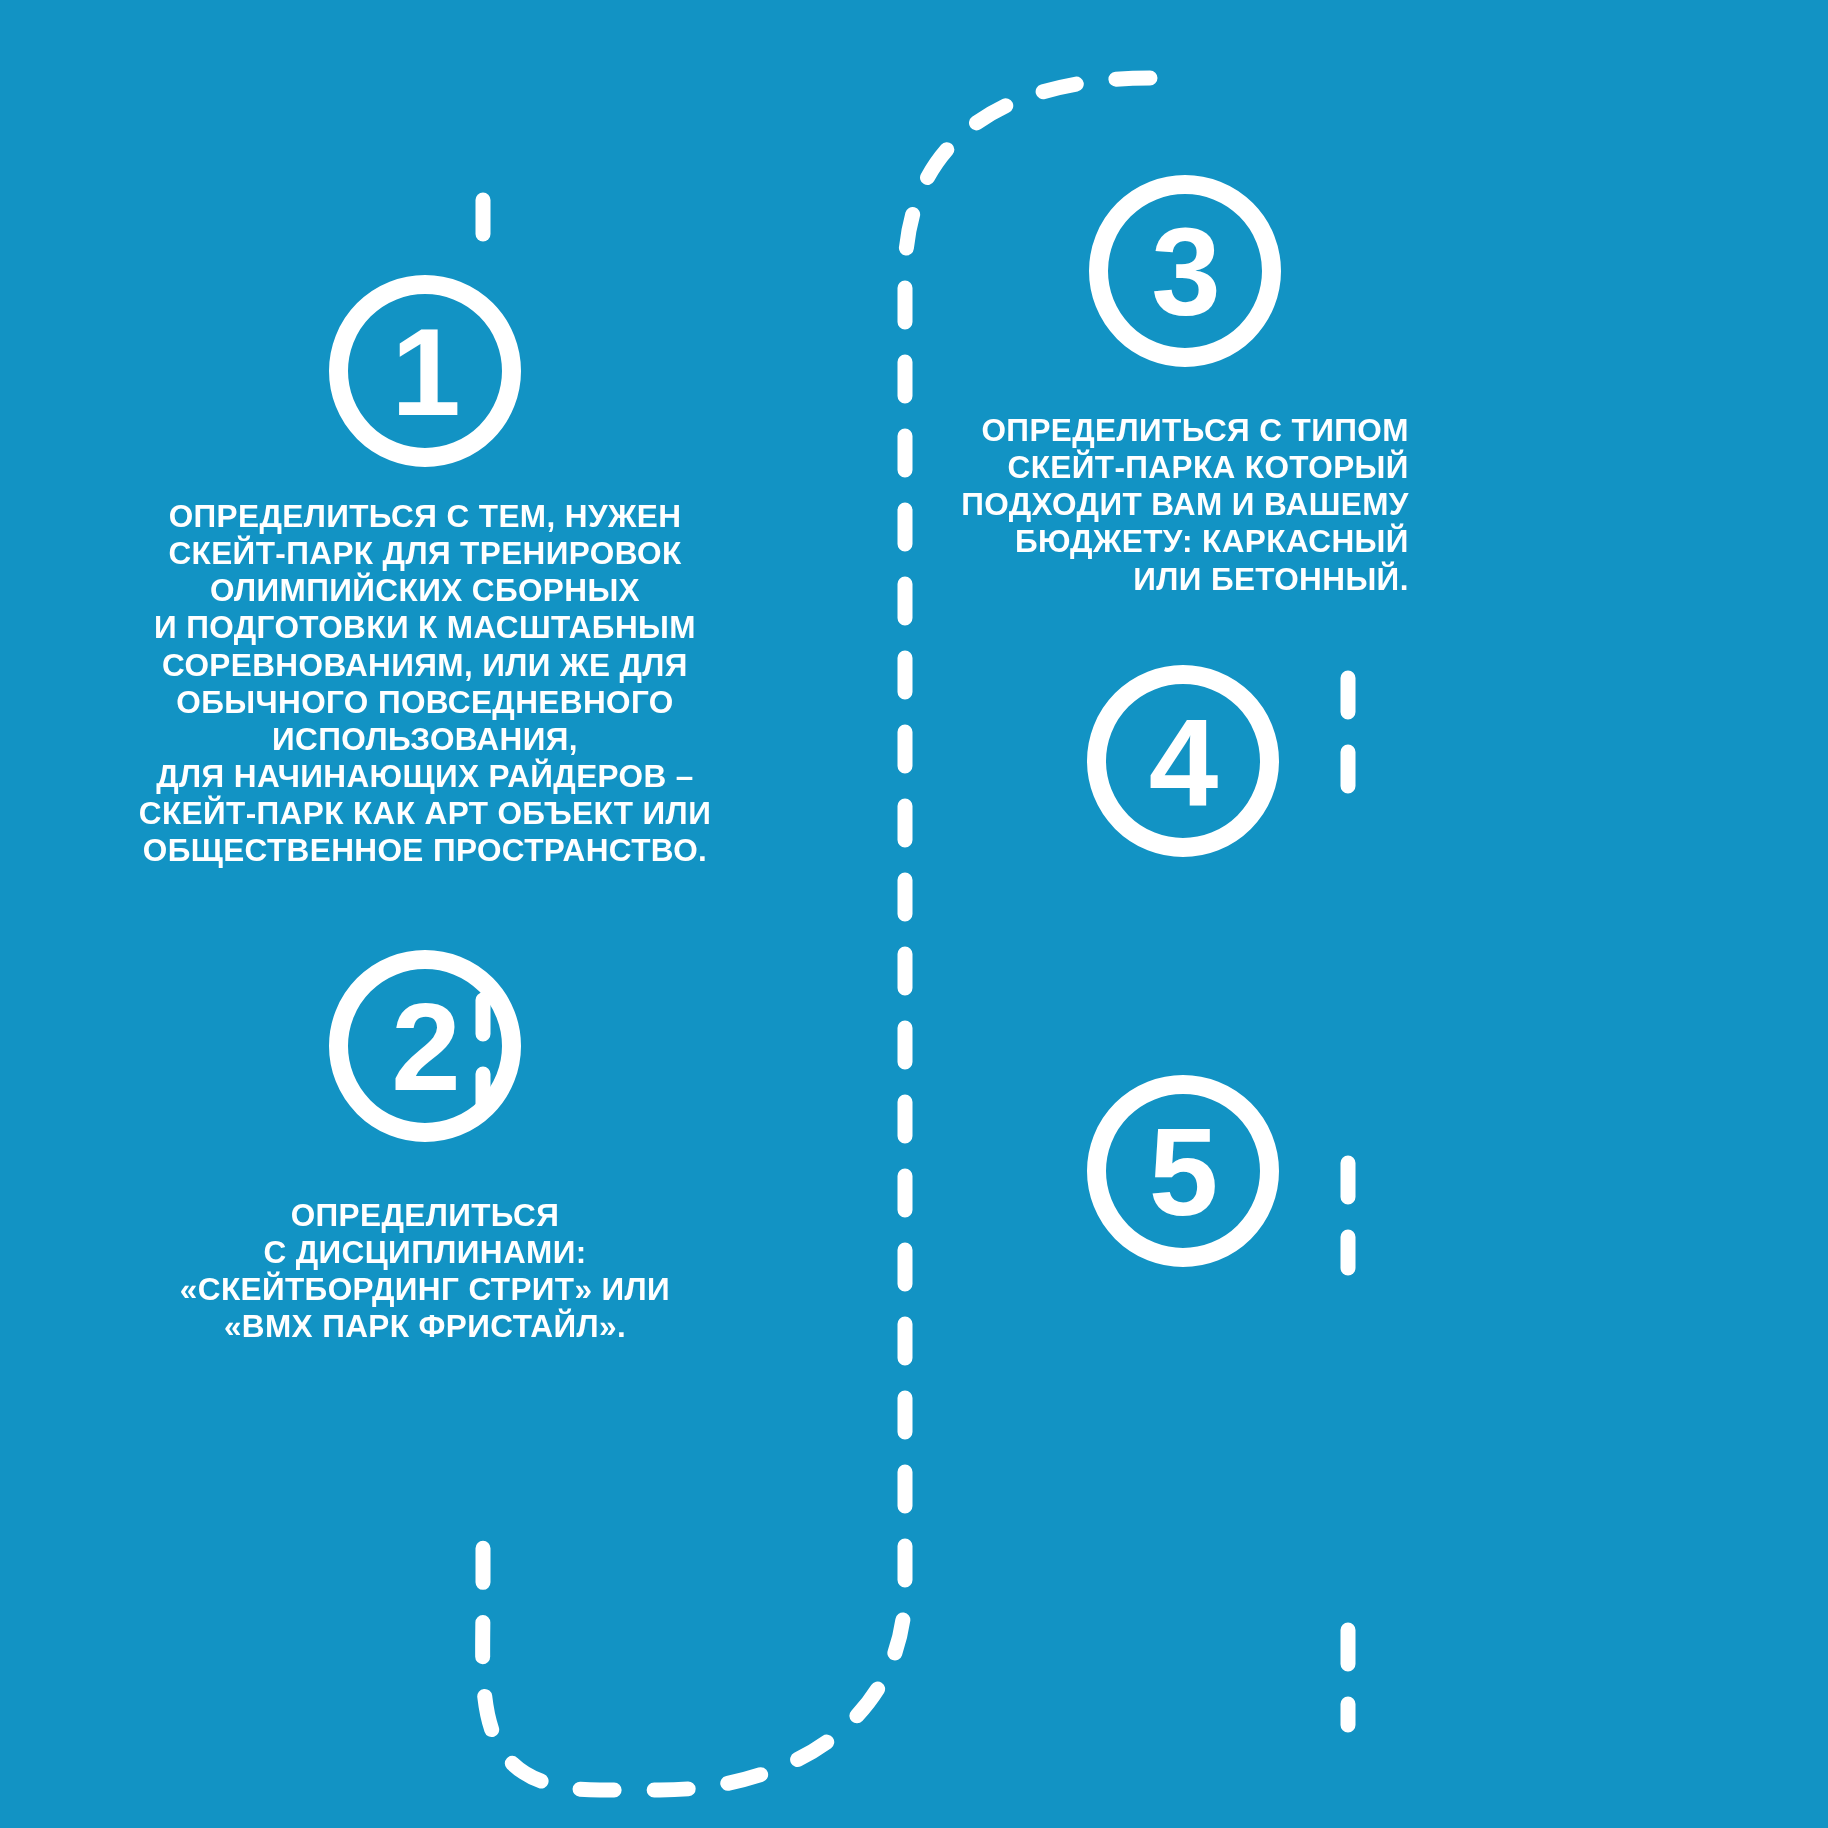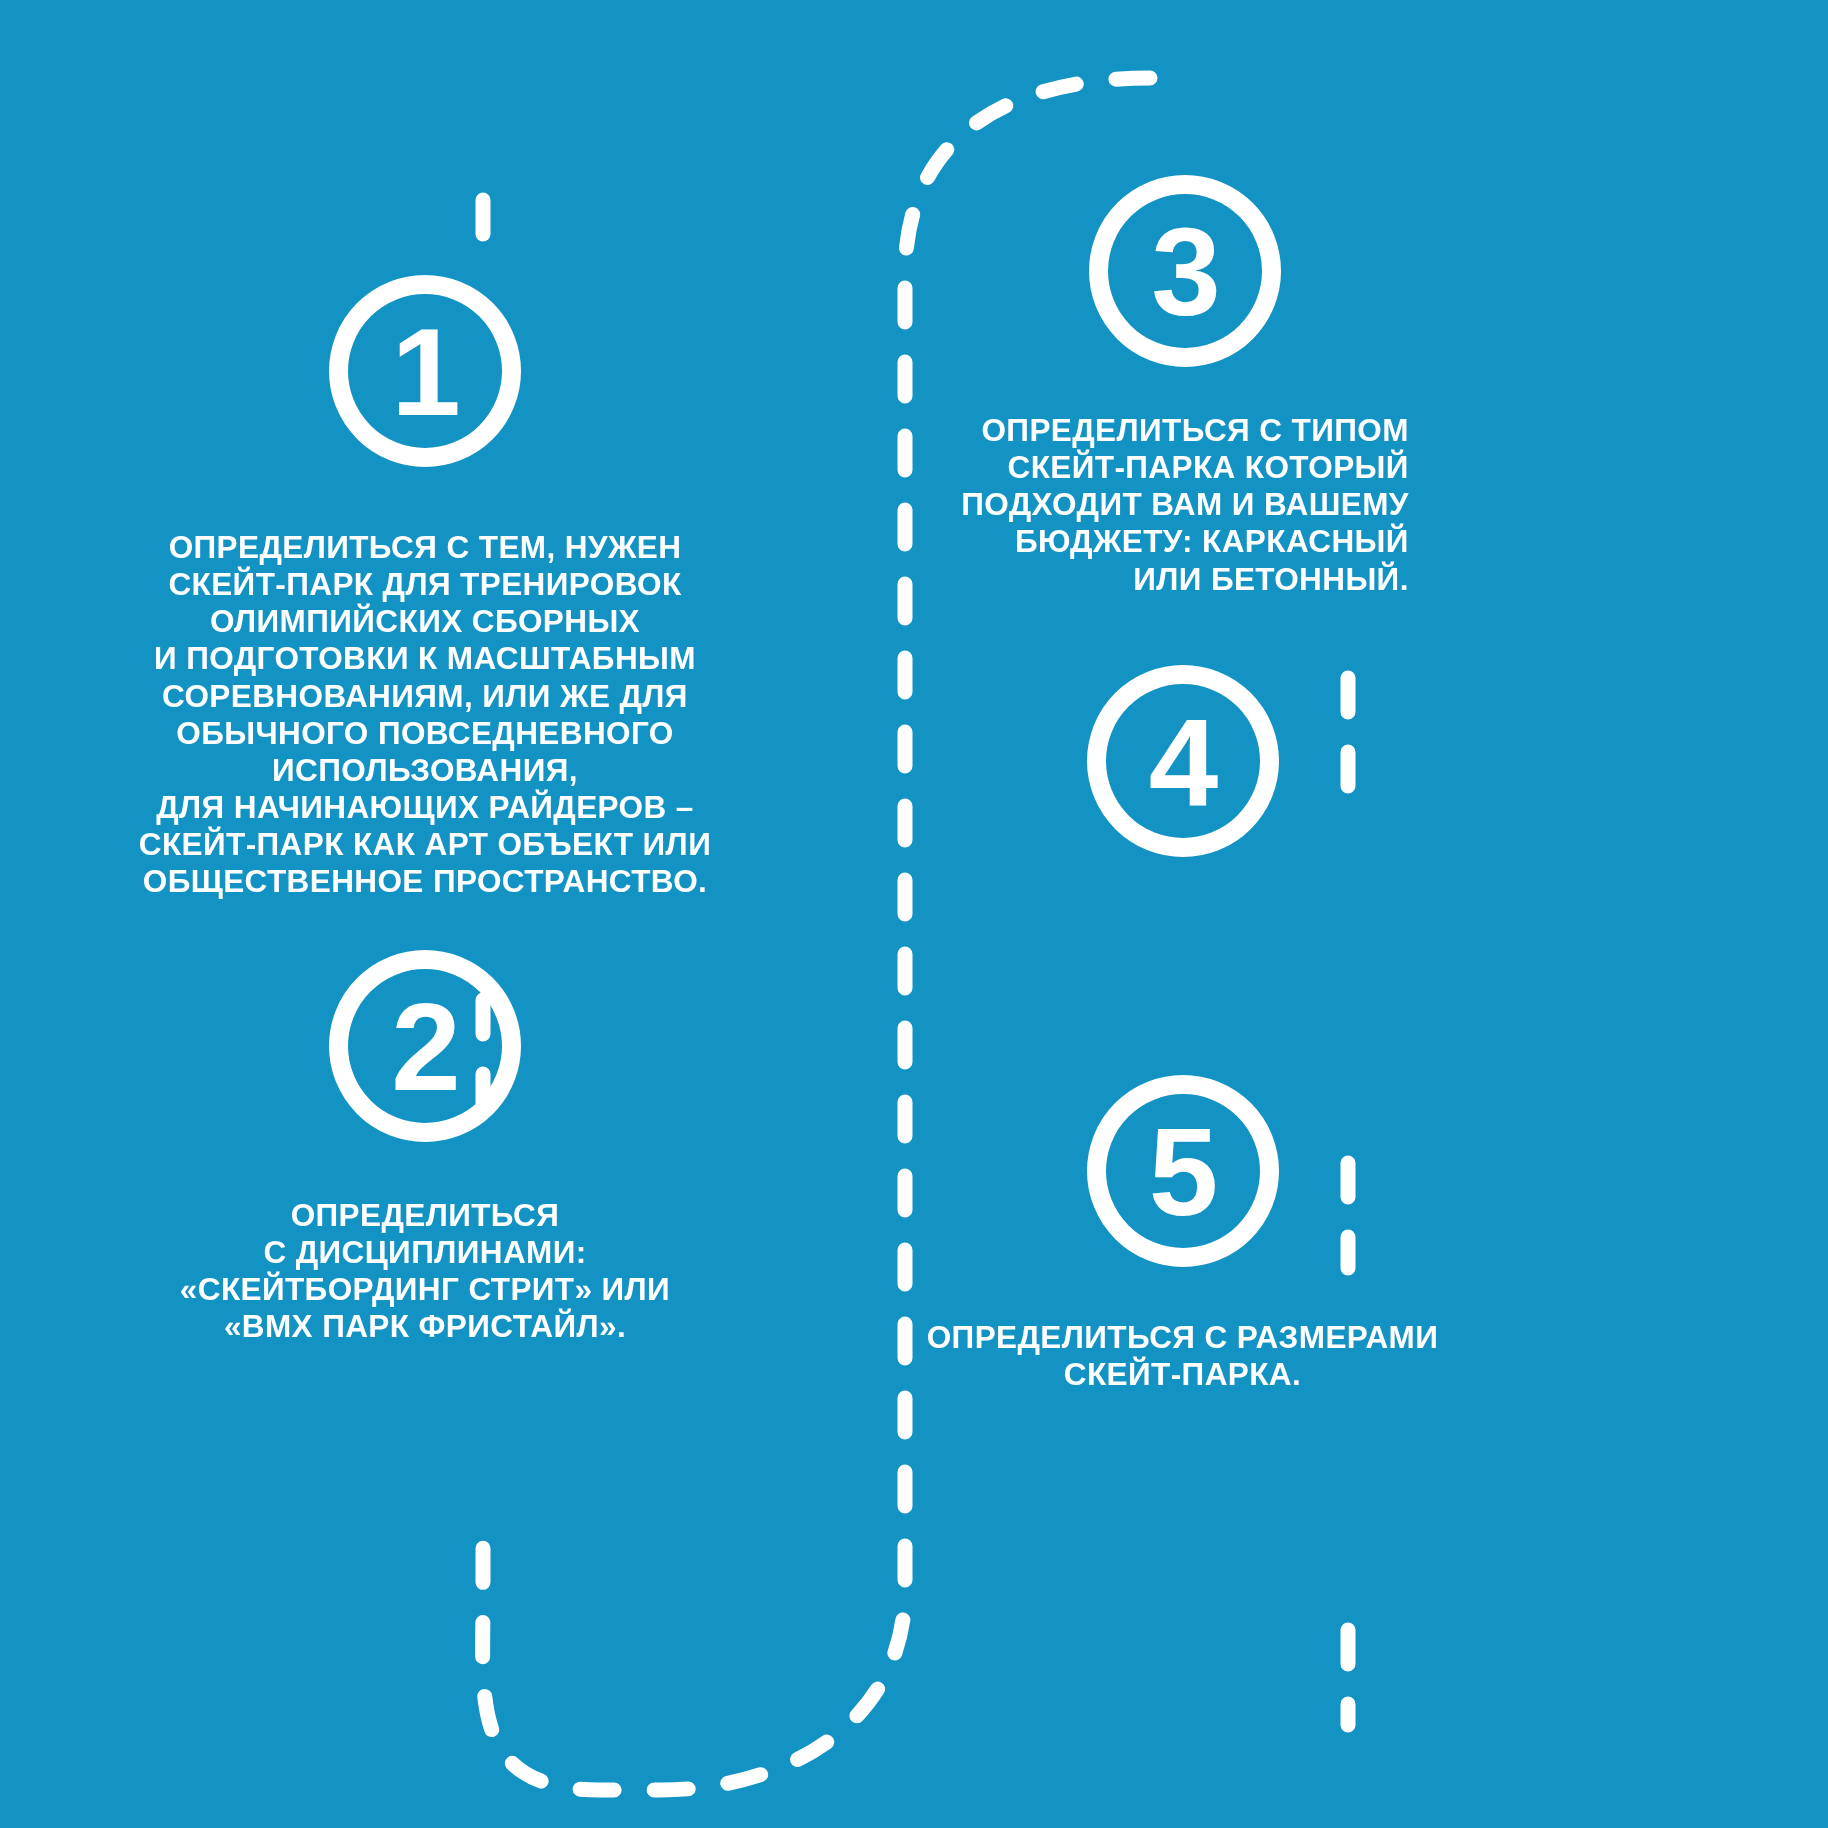--- a/index.html
+++ b/index.html
@@ -50,21 +50,21 @@
     font-weight: bold;
     text-align: center;
     text-transform: uppercase;
     line-height: 1.18;
     white-space: pre-line;
     letter-spacing: 0.4px;
   }
 
   
   #step-1 { left: 115px; top: 275px; width: 620px; }
-  #step-1 .step-text { font-size: 31.5px; margin-top: 62px; }
+  #step-1 .step-text { font-size: 31.5px; margin-top: 31px; }
 
   #step-2 { left: 165px; top: 950px; width: 520px; }
   #step-2 .step-text { font-size: 31.5px; margin-top: 55px; }
 
   #step-3 { left: 930px; top: 175px; width: 510px; }
   #step-3 .step-text { font-size: 31.5px; margin-top: 45px; text-align: right; }
 
   #step-4 { left: 910px; top: 665px; width: 545px; }
   #step-4 .step-text { font-size: 31.5px; margin-top: 50px; }
 
@@ -139,17 +139,15 @@
   <div class="step" id="step-4">
     <div class="num-circle">
       <span>4</span>
     </div>
   </div>
 
   <div class="step" id="step-5">
     <div class="num-circle">
       <span>5</span>
     </div>
-    <div class="step-text">ОПРЕДЕЛИТЬСЯ С РАЗМЕРАМИ
-СКЕЙТ-ПАРКА.</div>
   </div>
 
 </div>
 
 </body></html>

